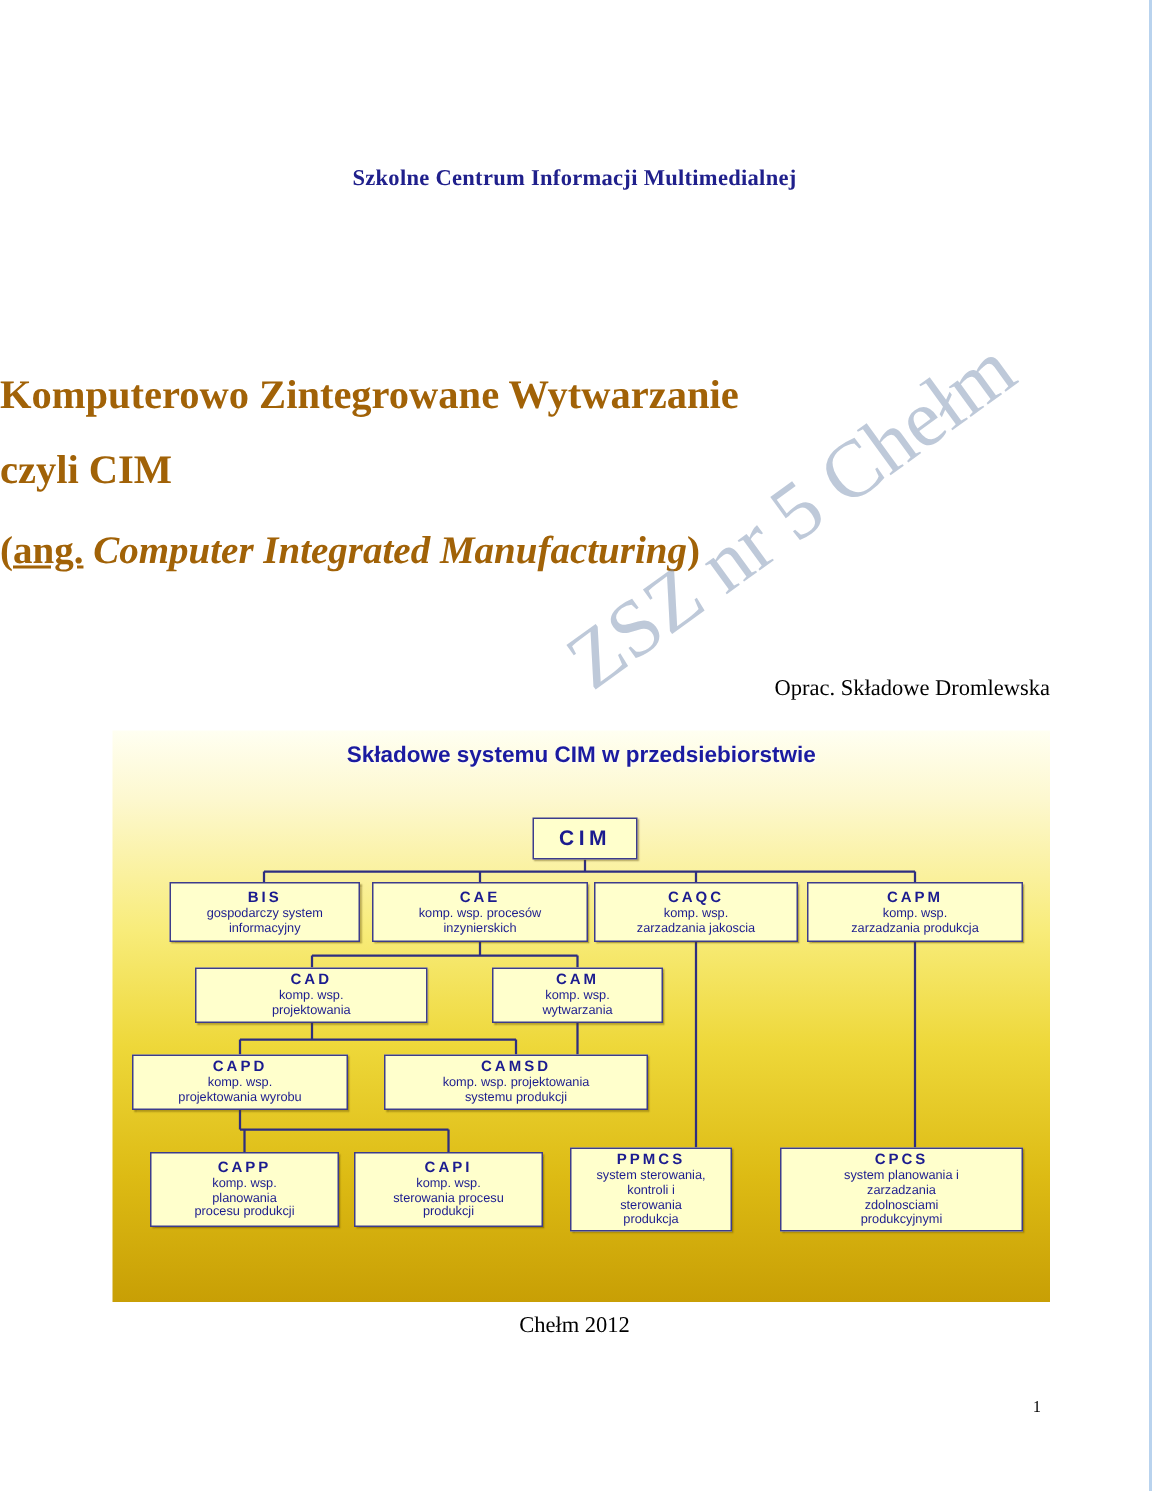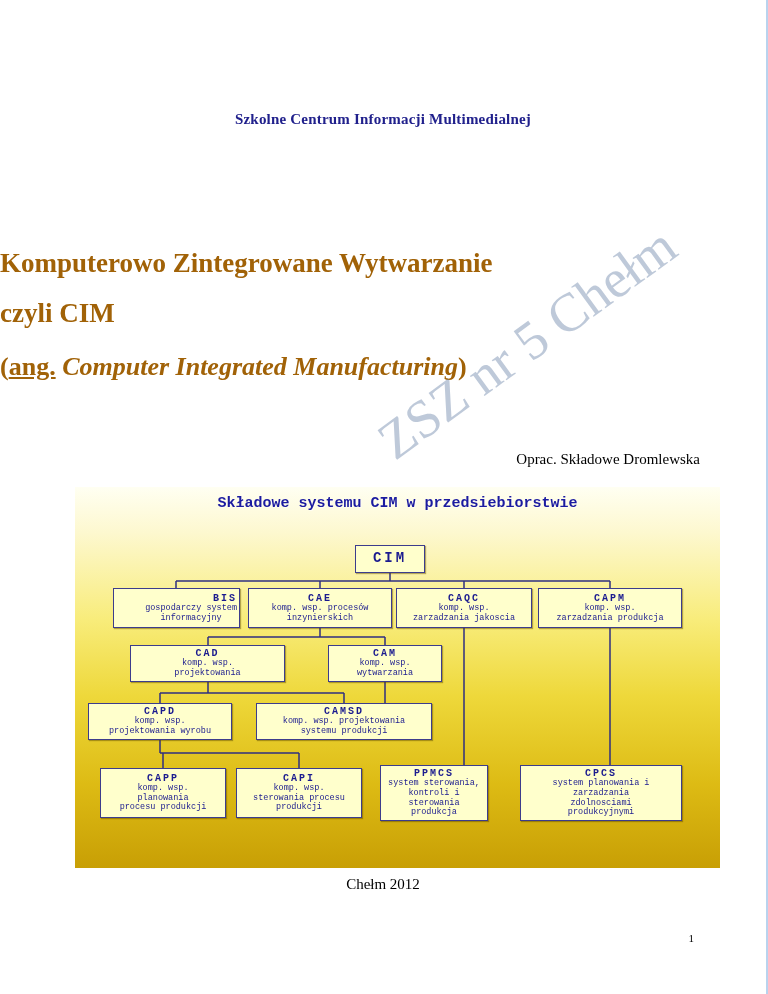--- a/index.html
+++ b/index.html
@@ -40,41 +40,40 @@
     transform:rotate(-36deg); transform-origin:center center;
     font-family:"Liberation Serif", serif; font-size:54px;
     color:rgba(125,148,180,0.5); white-space:nowrap; pointer-events:none;
     z-index:5;
   }
   
   .diagram {
     position:absolute; left:75px; top:487px; width:625px; height:381px;
     background:linear-gradient(180deg,
       #fffff2 0%, #fdf8cf 12%, #f8ec7a 35%, #eed83a 55%, #ddbb14 78%, #c89f05 100%);
-    font-family:Liberation Mono, monospace;
-    padding-left:20px;
+    font-family:Liberation Sans, sans-serif;
   }
   .diag-title {
     position:absolute; top:8px; left:0; width:100%; text-align:center;
     font-weight:bold; font-size:15px; color:#1b1ba0;
     text-shadow:1px 1px 0 rgba(255,255,255,.55);
   }
   .connectors { position:absolute; left:0; top:0; width:625px; height:381px; }
   .node {
     position:absolute; background:#ffffcc; border:1px solid #3c3c8c;
     box-shadow:1px 1px 1px rgba(90,70,0,.45);
     color:#1b1b8f; text-align:center;
     display:flex; flex-direction:column; align-items:center; justify-content:center;
     box-sizing:border-box; padding:1px 2px;
   }
   .node .abbr { font-weight:bold; font-size:10px; letter-spacing:2px; line-height:1.1; }
   .node .desc { font-size:8.5px; line-height:1.12; white-space:pre-line; }
   .n-cim   { left:280px; top:58px;  width:70px;  height:28px; }
   .n-cim .abbr { font-size:14px; letter-spacing:3px; }
-  .n-bis   { left:38px;  top:101px; width:127px; height:40px;align-items:flex-end; }
+  .n-bis   { left:38px;  top:101px; width:127px; height:40px; }
   .n-cae   { left:173px; top:101px; width:144px; height:40px; }
   .n-caqc  { left:321px; top:101px; width:136px; height:40px; }
   .n-capm  { left:463px; top:101px; width:144px; height:40px; }
   .n-cad   { left:55px;  top:158px; width:155px; height:37px; }
   .n-cam   { left:253px; top:158px; width:114px; height:37px; }
   .n-capd  { left:13px;  top:216px; width:144px; height:37px; }
   .n-camsd { left:181px; top:216px; width:176px; height:37px; }
   .n-capp  { left:25px;  top:281px; width:126px; height:50px; }
   .n-capi  { left:161px; top:281px; width:126px; height:50px; }
   .n-ppmcs { left:305px; top:278px; width:108px; height:56px; }

